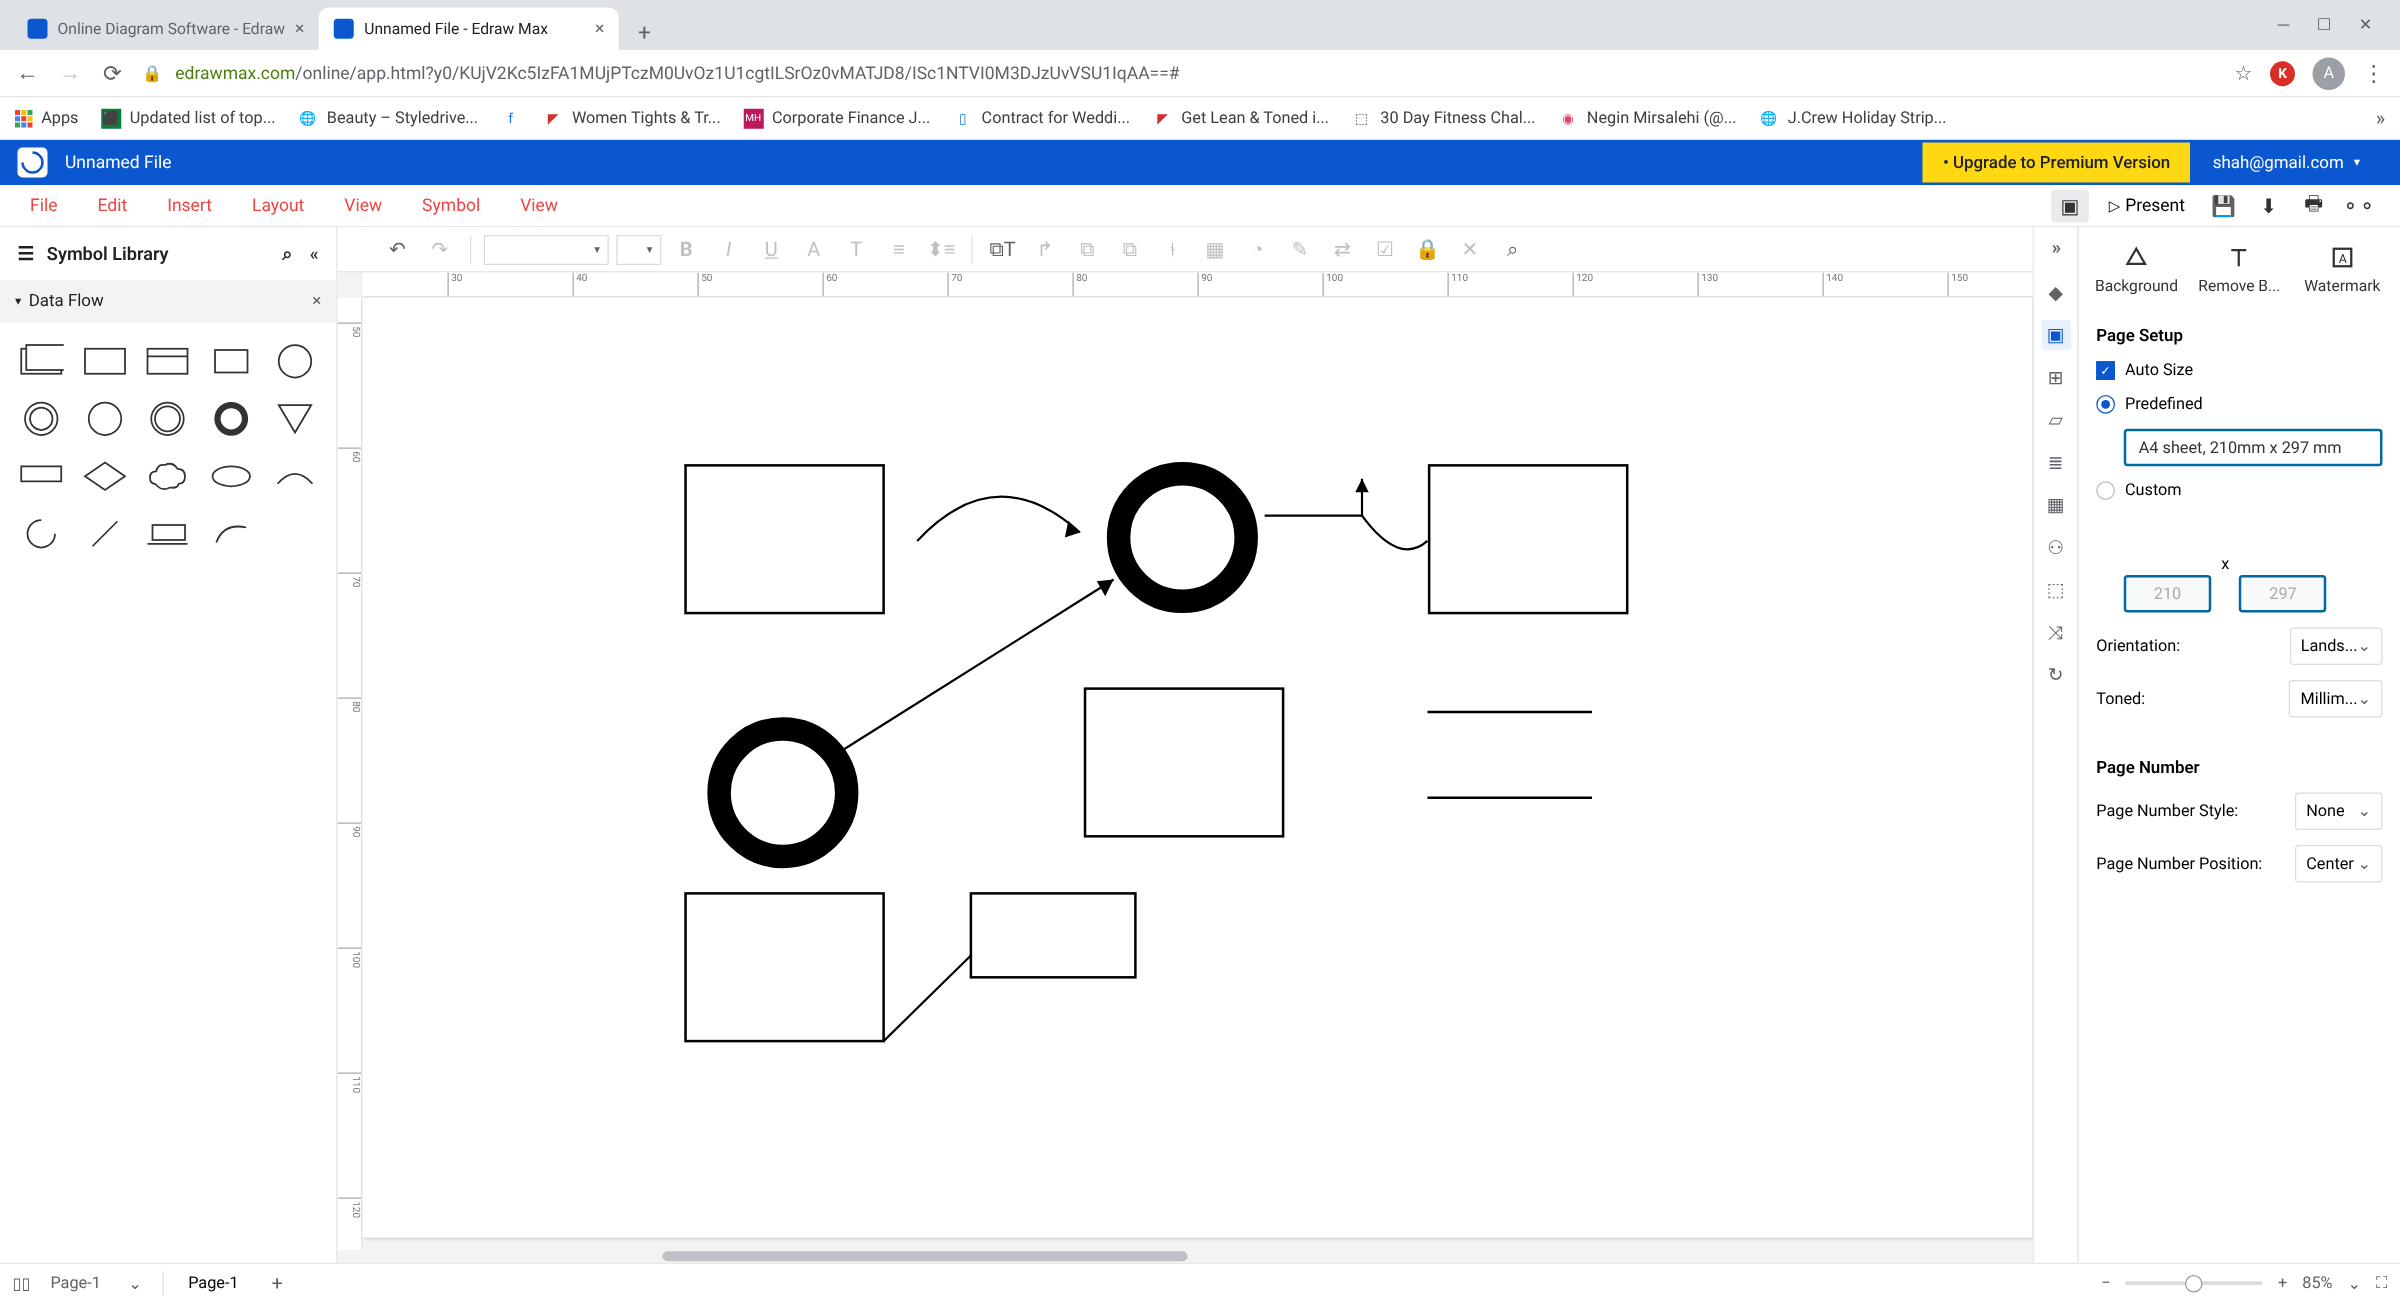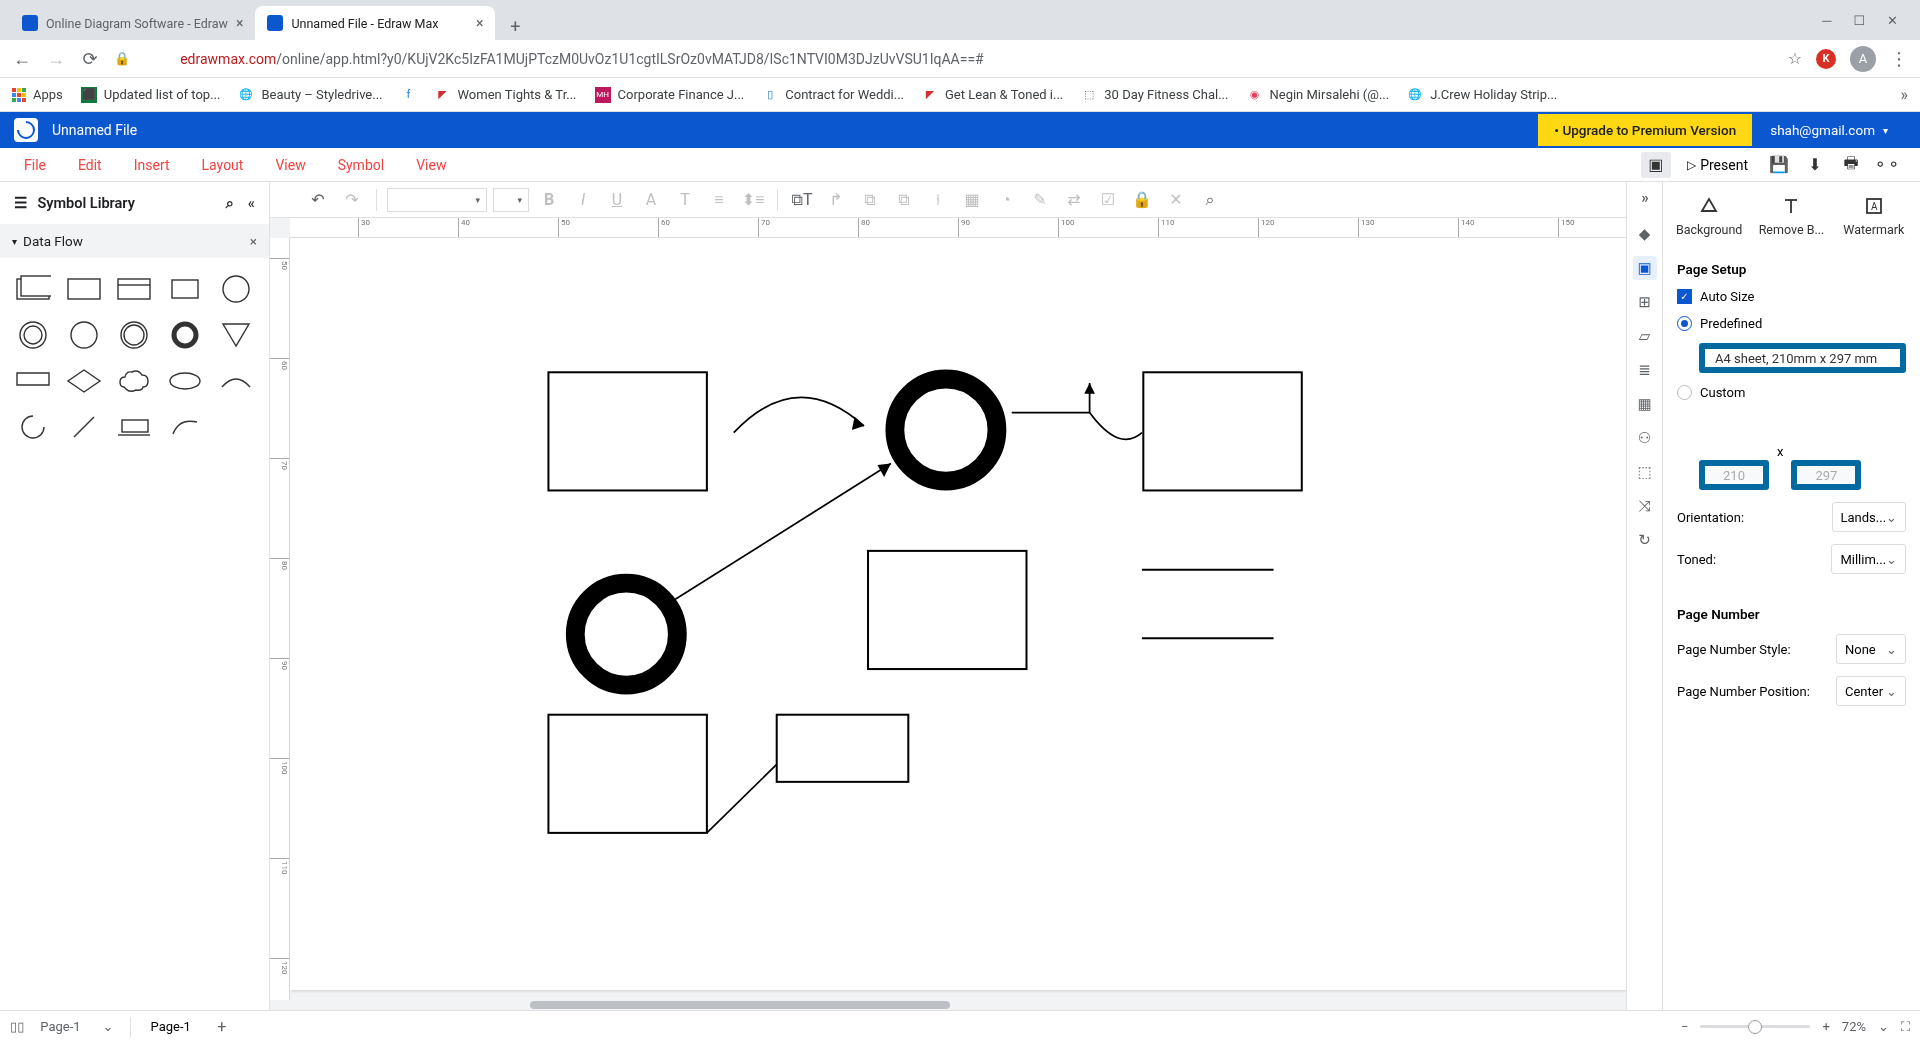--- a/index.html
+++ b/index.html
@@ -14,21 +14,21 @@
 .tab .close { margin-left: auto; color: #5f6368; font-size: 14px; }
 .newtab { width: 28px; height: 28px; display: flex; align-items: center; justify-content: center; font-size: 18px; color: #5f6368; margin-left: 6px; }
 .winctrls { display: flex; gap: 22px; padding: 0 22px; align-items: center; height: 100%; }
 .winctrls span { color: #5f6368; font-size: 13px; }
 
 .addrbar { height: 38px; background: #fff; display: flex; align-items: center; padding: 0 12px; gap: 14px; border-bottom: 1px solid #e0e0e0; }
 .navbtn { width: 20px; height: 20px; display: flex; align-items: center; justify-content: center; color: #5f6368; font-size: 18px; }
 .navbtn.disabled { color: #bdc1c6; }
 .url { flex: 1; display: flex; align-items: center; gap: 10px; font-size: 14px; color: #202124; }
 .url .lock { color: #5f6368; font-size: 13px; }
-.url .domain { color: #b91c1c; margin-left: 40px; }
+.url .domain { color: #4d7c0f; }
 .url .path { color: #5f6368; }
 .addrright { display: flex; gap: 14px; align-items: center; }
 .addrright .star { color: #5f6368; font-size: 16px; }
 .avatar-k { width: 20px; height: 20px; border-radius: 50%; background: #d93025; color: #fff; display: flex; align-items: center; justify-content: center; font-size: 11px; font-weight: bold; }
 .avatar-a { width: 26px; height: 26px; border-radius: 50%; background: #9aa0a6; color: #fff; display: flex; align-items: center; justify-content: center; font-size: 13px; }
 .kebab { color: #5f6368; font-size: 18px; }
 
 .bookmarks { height: 34px; background: #fff; display: flex; align-items: center; padding: 0 12px; gap: 18px; border-bottom: 1px solid #e0e0e0; font-size: 13px; color: #3c4043; }
 .bookmark { display: flex; align-items: center; gap: 7px; }
 .bm-icon { width: 16px; height: 16px; display: flex; align-items: center; justify-content: center; font-size: 11px; }
@@ -100,21 +100,21 @@
 .rp-tabs { display: flex; padding: 14px 8px; gap: 6px; }
 .rp-tab { flex: 1; display: flex; flex-direction: column; align-items: center; gap: 6px; font-size: 12.5px; color: #333; }
 .rp-tab svg { width: 20px; height: 20px; stroke: #333; fill: none; stroke-width: 1.8; }
 .rp-section { padding: 10px 14px; }
 .rp-section h4 { font-size: 13.5px; font-weight: 600; margin-bottom: 12px; }
 .rp-row { display: flex; align-items: center; margin-bottom: 12px; font-size: 13px; gap: 8px; }
 .checkbox { width: 15px; height: 15px; border: 1.5px solid #0b57d0; background: #0b57d0; display: flex; align-items: center; justify-content: center; color: #fff; font-size: 10px; }
 .radio { width: 15px; height: 15px; border: 1.5px solid #0b57d0; border-radius: 50%; display: flex; align-items: center; justify-content: center; }
 .radio.checked::before { content: ""; width: 7px; height: 7px; background: #0b57d0; border-radius: 50%; }
 .radio.unchecked { border-color: #bbb; }
-.rp-input { height: 30px; border: 6px solid #0369a1; border-radius: 3px; padding: 0 10px; font-size: 13px; flex: 1; display: flex; align-items: center; color: #333; }
+.rp-input { height: 30px; border: 2px solid #0369a1; border-radius: 3px; padding: 0 10px; font-size: 13px; flex: 1; display: flex; align-items: center; color: #333; }
 .rp-input.disabled { color: #aaa; background: #f8f9fa; margin-top: 48px; }
 .rp-select { height: 30px; border: 1px solid #dadce0; border-radius: 3px; padding: 0 8px; font-size: 13px; display: flex; align-items: center; min-width: 70px; }
 .rp-select::after { content: "⌄"; margin-left: auto; color: #666; }
 .rp-label { flex: 1; }
 
 
 .footer { height: 32px; border-top: 1px solid #e0e0e0; display: flex; align-items: center; padding: 0 10px; font-size: 13px; background: #fff; }
 .footer .tabbar { display: flex; align-items: center; gap: 6px; }
 .page-dd { display: flex; align-items: center; gap: 22px; padding: 0 10px; color: #5f6368; }
 .page-dd::after { content: "⌄"; }
@@ -552,17 +552,17 @@
     <span style="color:#5f6368">▯▯</span>
     <span class="page-dd">Page-1</span>
     <span style="width:1px;height:20px;background:#e0e0e0"></span>
     <span class="page-tab">Page-1</span>
     <span class="add-page">+</span>
   </div>
   <div class="footer-right">
     <span>−</span>
     <div class="zoom-slider"></div>
     <span>+</span>
-    <span>72%</span>
+    <span>85%</span>
     <span>⌄</span>
     <span>⛶</span>
   </div>
 </div>
 
 </body></html>

